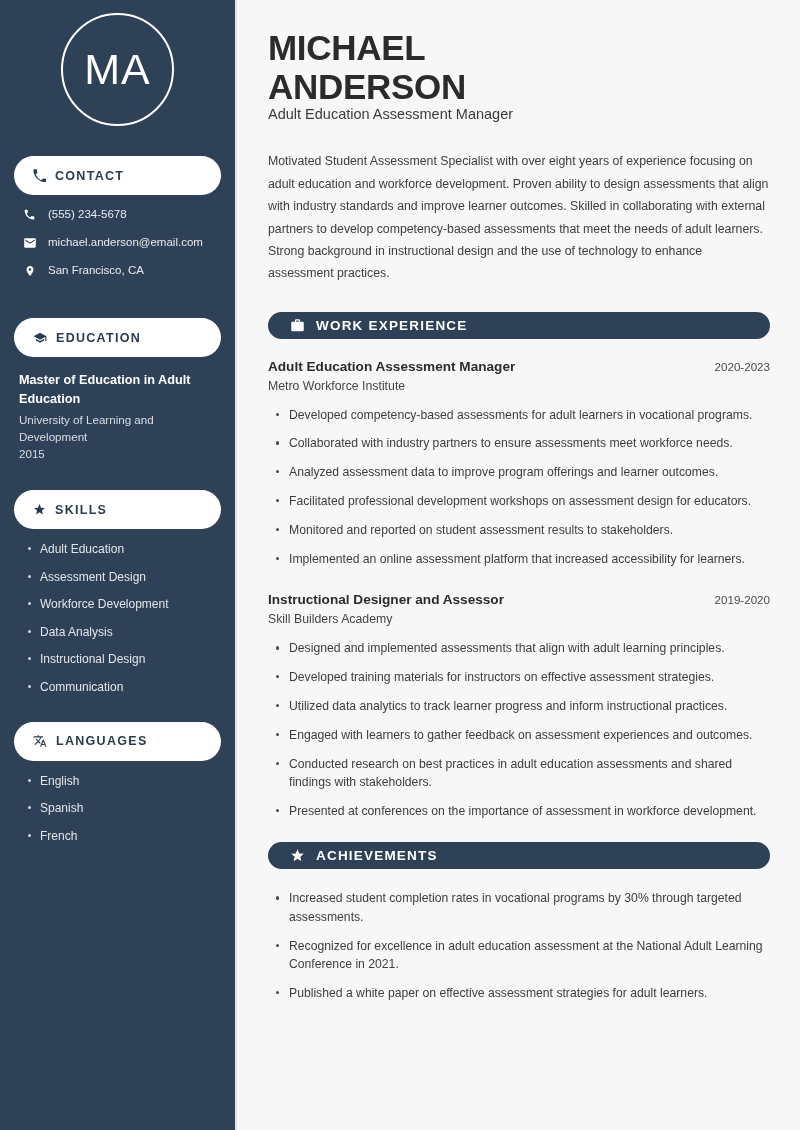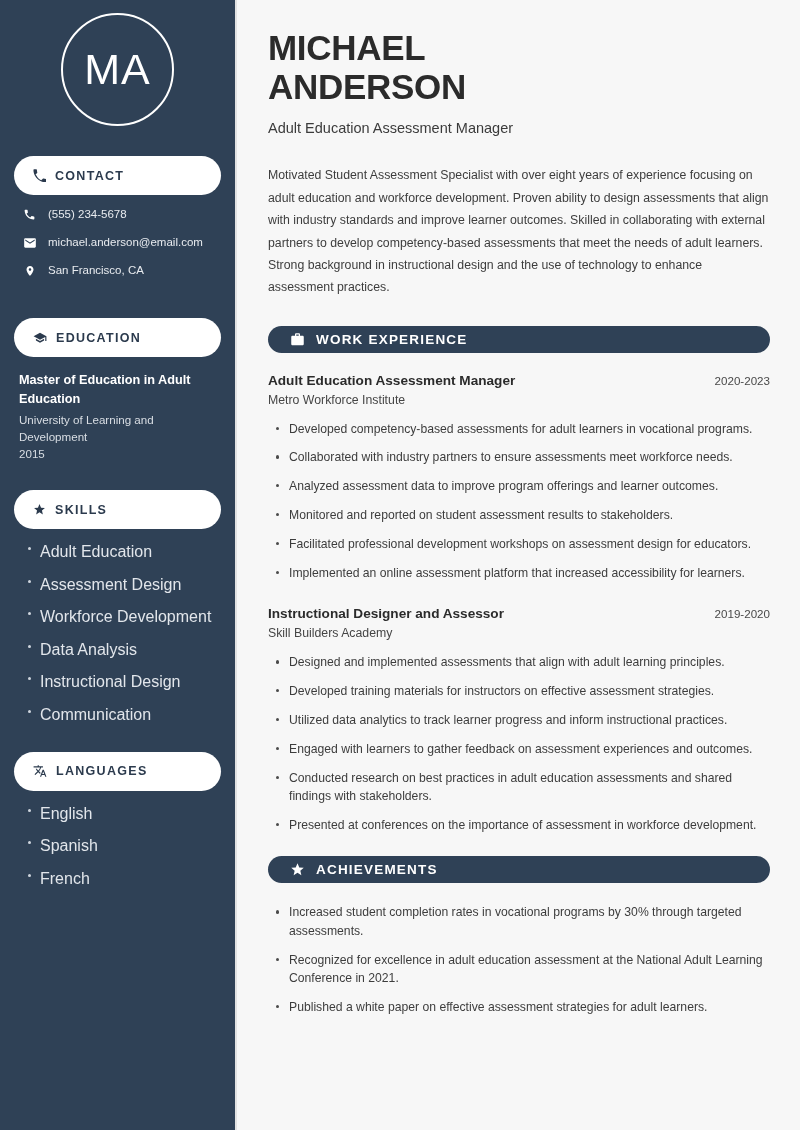--- a/index.html
+++ b/index.html
@@ -105,21 +105,21 @@
   }
   .edu-year {
     font-size: 11.6px;
     line-height: 1.45;
     color: #d9dee4;
   }
 
   .side-list { list-style: none; padding: 0 0 0 14px; margin-bottom: 27px; }
   .side-list li {
     position: relative;
-    font-size: 16px;
+    font-size: 12px;
     color: #e2e6eb;
     padding-left: 12px;
     margin-bottom: 12.5px;
     line-height: 1.25;
   }
   .side-list li:last-child { margin-bottom: 0; }
   .side-list li::before {
     content: "";
     position: absolute;
     left: 0;
@@ -137,21 +137,20 @@
     background: #f7f7f7;
     padding: 28px 30px 0 31px;
   }
 
   .name {
     font-size: 35px;
     font-weight: bold;
     color: #2b2b2b;
     line-height: 1.12;
     letter-spacing: -0.3px;
-    margin-bottom: 14px;
   }
   .job-title-top {
     font-size: 14.5px;
     color: #3b3b3b;
     margin-bottom: 28px;
   }
   .summary {
     font-size: 12.3px;
     line-height: 1.82;
     color: #3d3d3d;
@@ -343,22 +342,22 @@
     <div class="job">
       <div class="job-head">
         <span class="job-role">Adult Education Assessment Manager</span>
         <span class="job-dates">2020-2023</span>
       </div>
       <div class="job-company">Metro Workforce Institute</div>
       <ul class="bullets">
         <li>Developed competency-based assessments for adult learners in vocational programs.</li>
         <li>Collaborated with industry partners to ensure assessments meet workforce needs.</li>
         <li>Analyzed assessment data to improve program offerings and learner outcomes.</li>
+        <li>Facilitated professional development workshops on assessment design for educators.</li>
         <li>Monitored and reported on student assessment results to stakeholders.</li>
-        <li>Facilitated professional development workshops on assessment design for educators.</li>
         <li>Implemented an online assessment platform that increased accessibility for learners.</li>
       </ul>
     </div>
 
     <div class="gap-job"></div>
 
     <div class="job">
       <div class="job-head">
         <span class="job-role">Instructional Designer and Assessor</span>
         <span class="job-dates">2019-2020</span>

